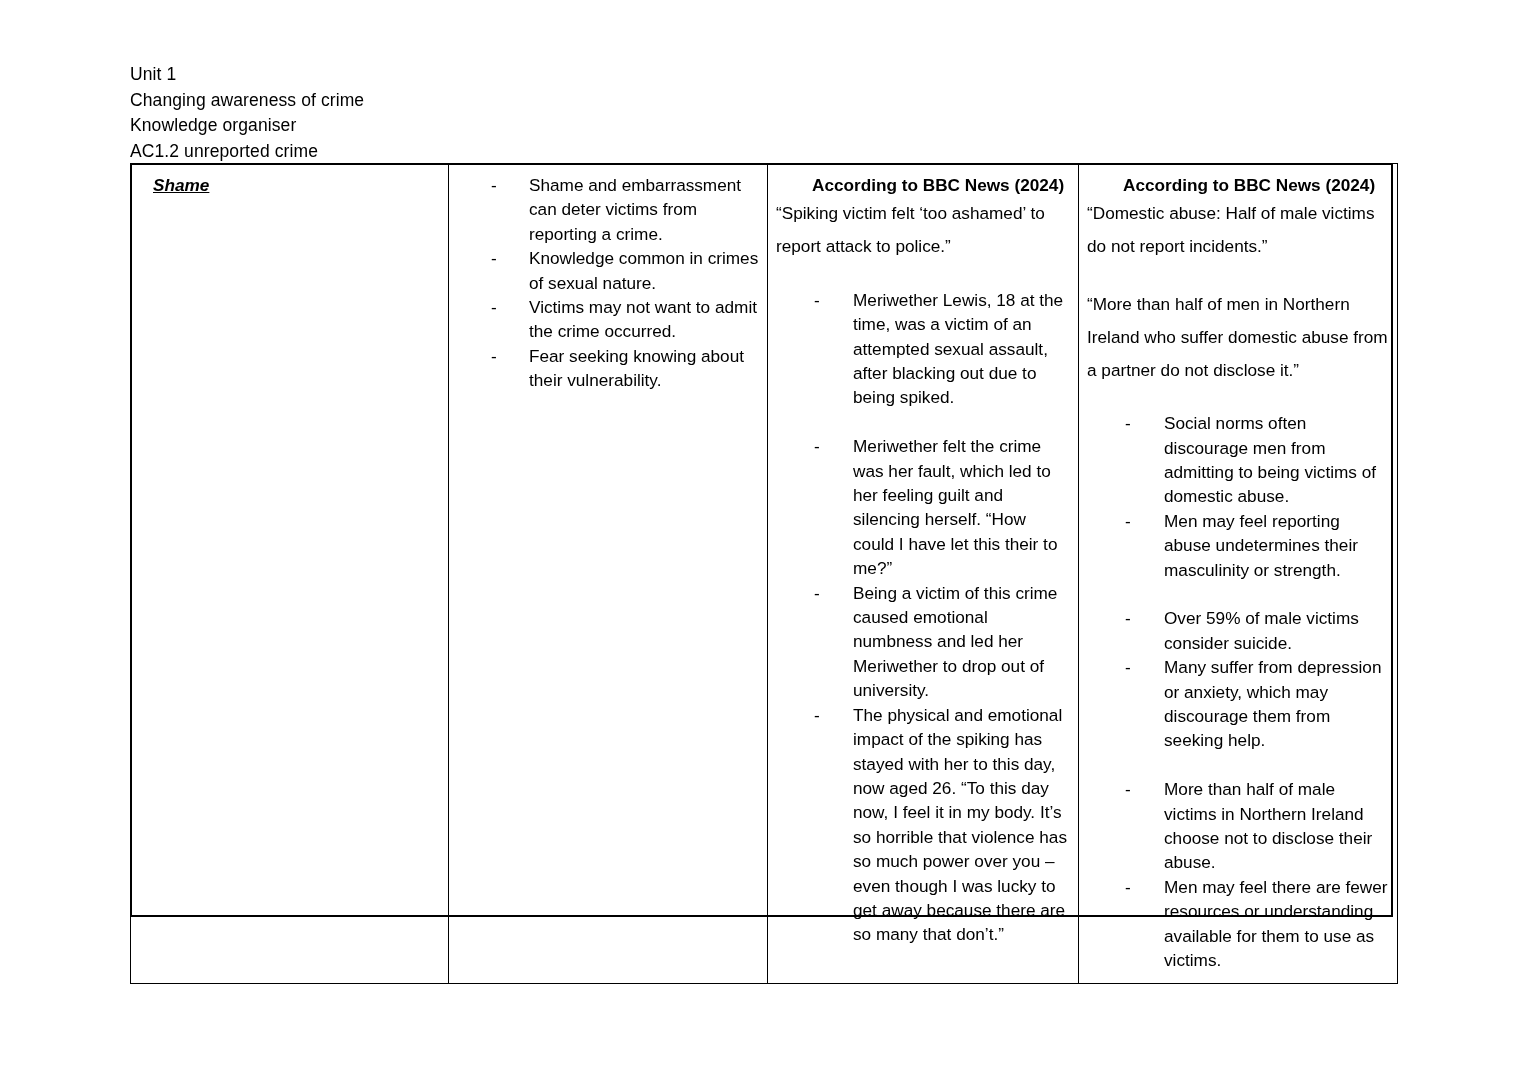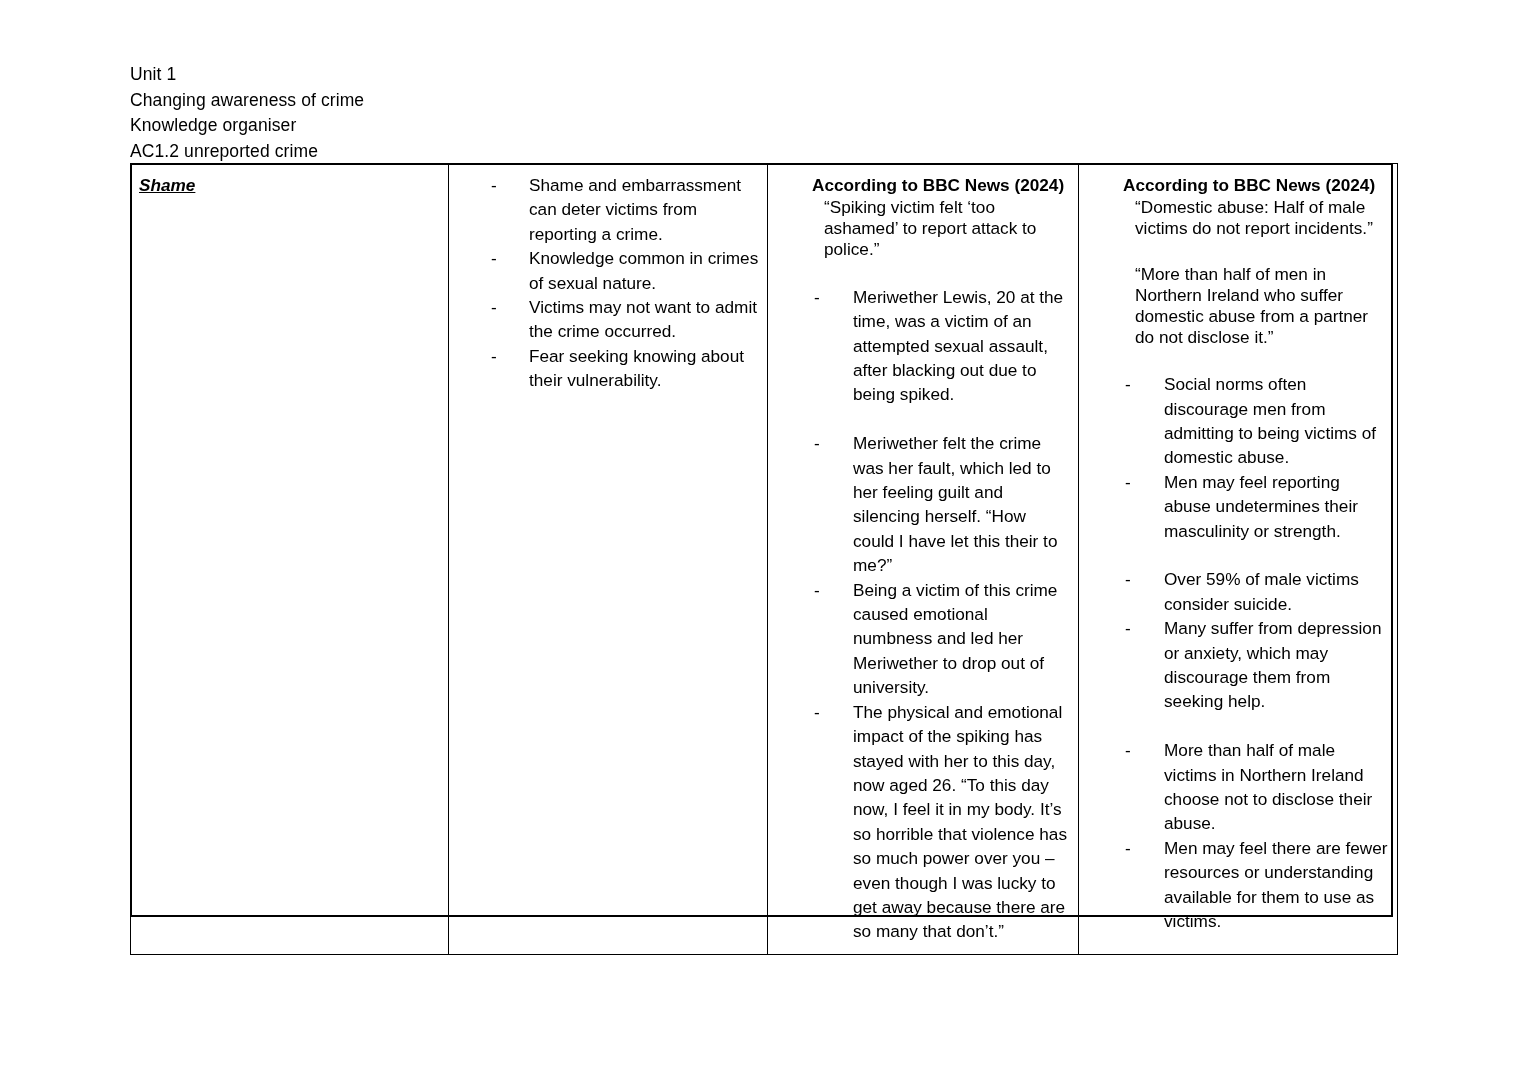--- a/index.html
+++ b/index.html
@@ -86,22 +86,21 @@
   }
 
   .src-head {
     font-weight: bold;
     font-size: 17.2px;
     line-height: 24.4px;
     margin-left: 36px;
   }
   .src-quote {
     font-size: 17.2px;
-    line-height: 21px;
-    margin-left: 48px;
+    line-height: 33px;
   }
   .spacer-line {
     height: 24.4px;
     line-height: 24.4px;
     font-size: 17.2px;
   }
 
   
   .dash-list {
     list-style: none;
@@ -142,21 +141,21 @@
     <div>Changing awareness of crime</div>
     <div>Knowledge organiser</div>
     <div>AC1.2 unreported crime</div>
   </div>
 
   <table class="organiser-table">
     <tbody>
       <tr>
 
         <td class="col-1">
-          <div class="cell-inner" style="padding-left:2px;">
+          <div class="cell-inner" style="padding-left:16px;">
             <div class="term">Shame</div>
           </div>
         </td>
 
         <td class="col-2">
           <div class="cell-inner" style="padding-left:0;padding-right:6px;">
             <ul class="dash-list list-col2">
               <li class="dash-item">
                 <span class="dash">-</span>
                 <span>Shame and embarrassment can deter victims from reporting a crime.</span>
@@ -178,21 +177,21 @@
         </td>
 
         <td class="col-3">
           <div class="cell-inner">
             <div class="src-head">According to BBC News (2024)</div>
             <div class="src-quote">“Spiking victim felt ‘too ashamed’ to report attack to police.”</div>
             <div class="spacer-line">&nbsp;</div>
             <ul class="dash-list list-col3">
               <li class="dash-item">
                 <span class="dash">-</span>
-                <span>Meriwether Lewis, 20 at the time, was a victim of an attempted sexual assault, after blacking out due to being spiked.</span>
+                <span>Meriwether Lewis, 18 at the time, was a victim of an attempted sexual assault, after blacking out due to being spiked.</span>
               </li>
             </ul>
             <div class="gap-line">&nbsp;</div>
             <ul class="dash-list list-col3">
               <li class="dash-item">
                 <span class="dash">-</span>
                 <span>Meriwether felt the crime was her fault, which led to her feeling guilt and silencing herself. “How could I have let this their to me?”</span>
               </li>
               <li class="dash-item">
                 <span class="dash">-</span>

